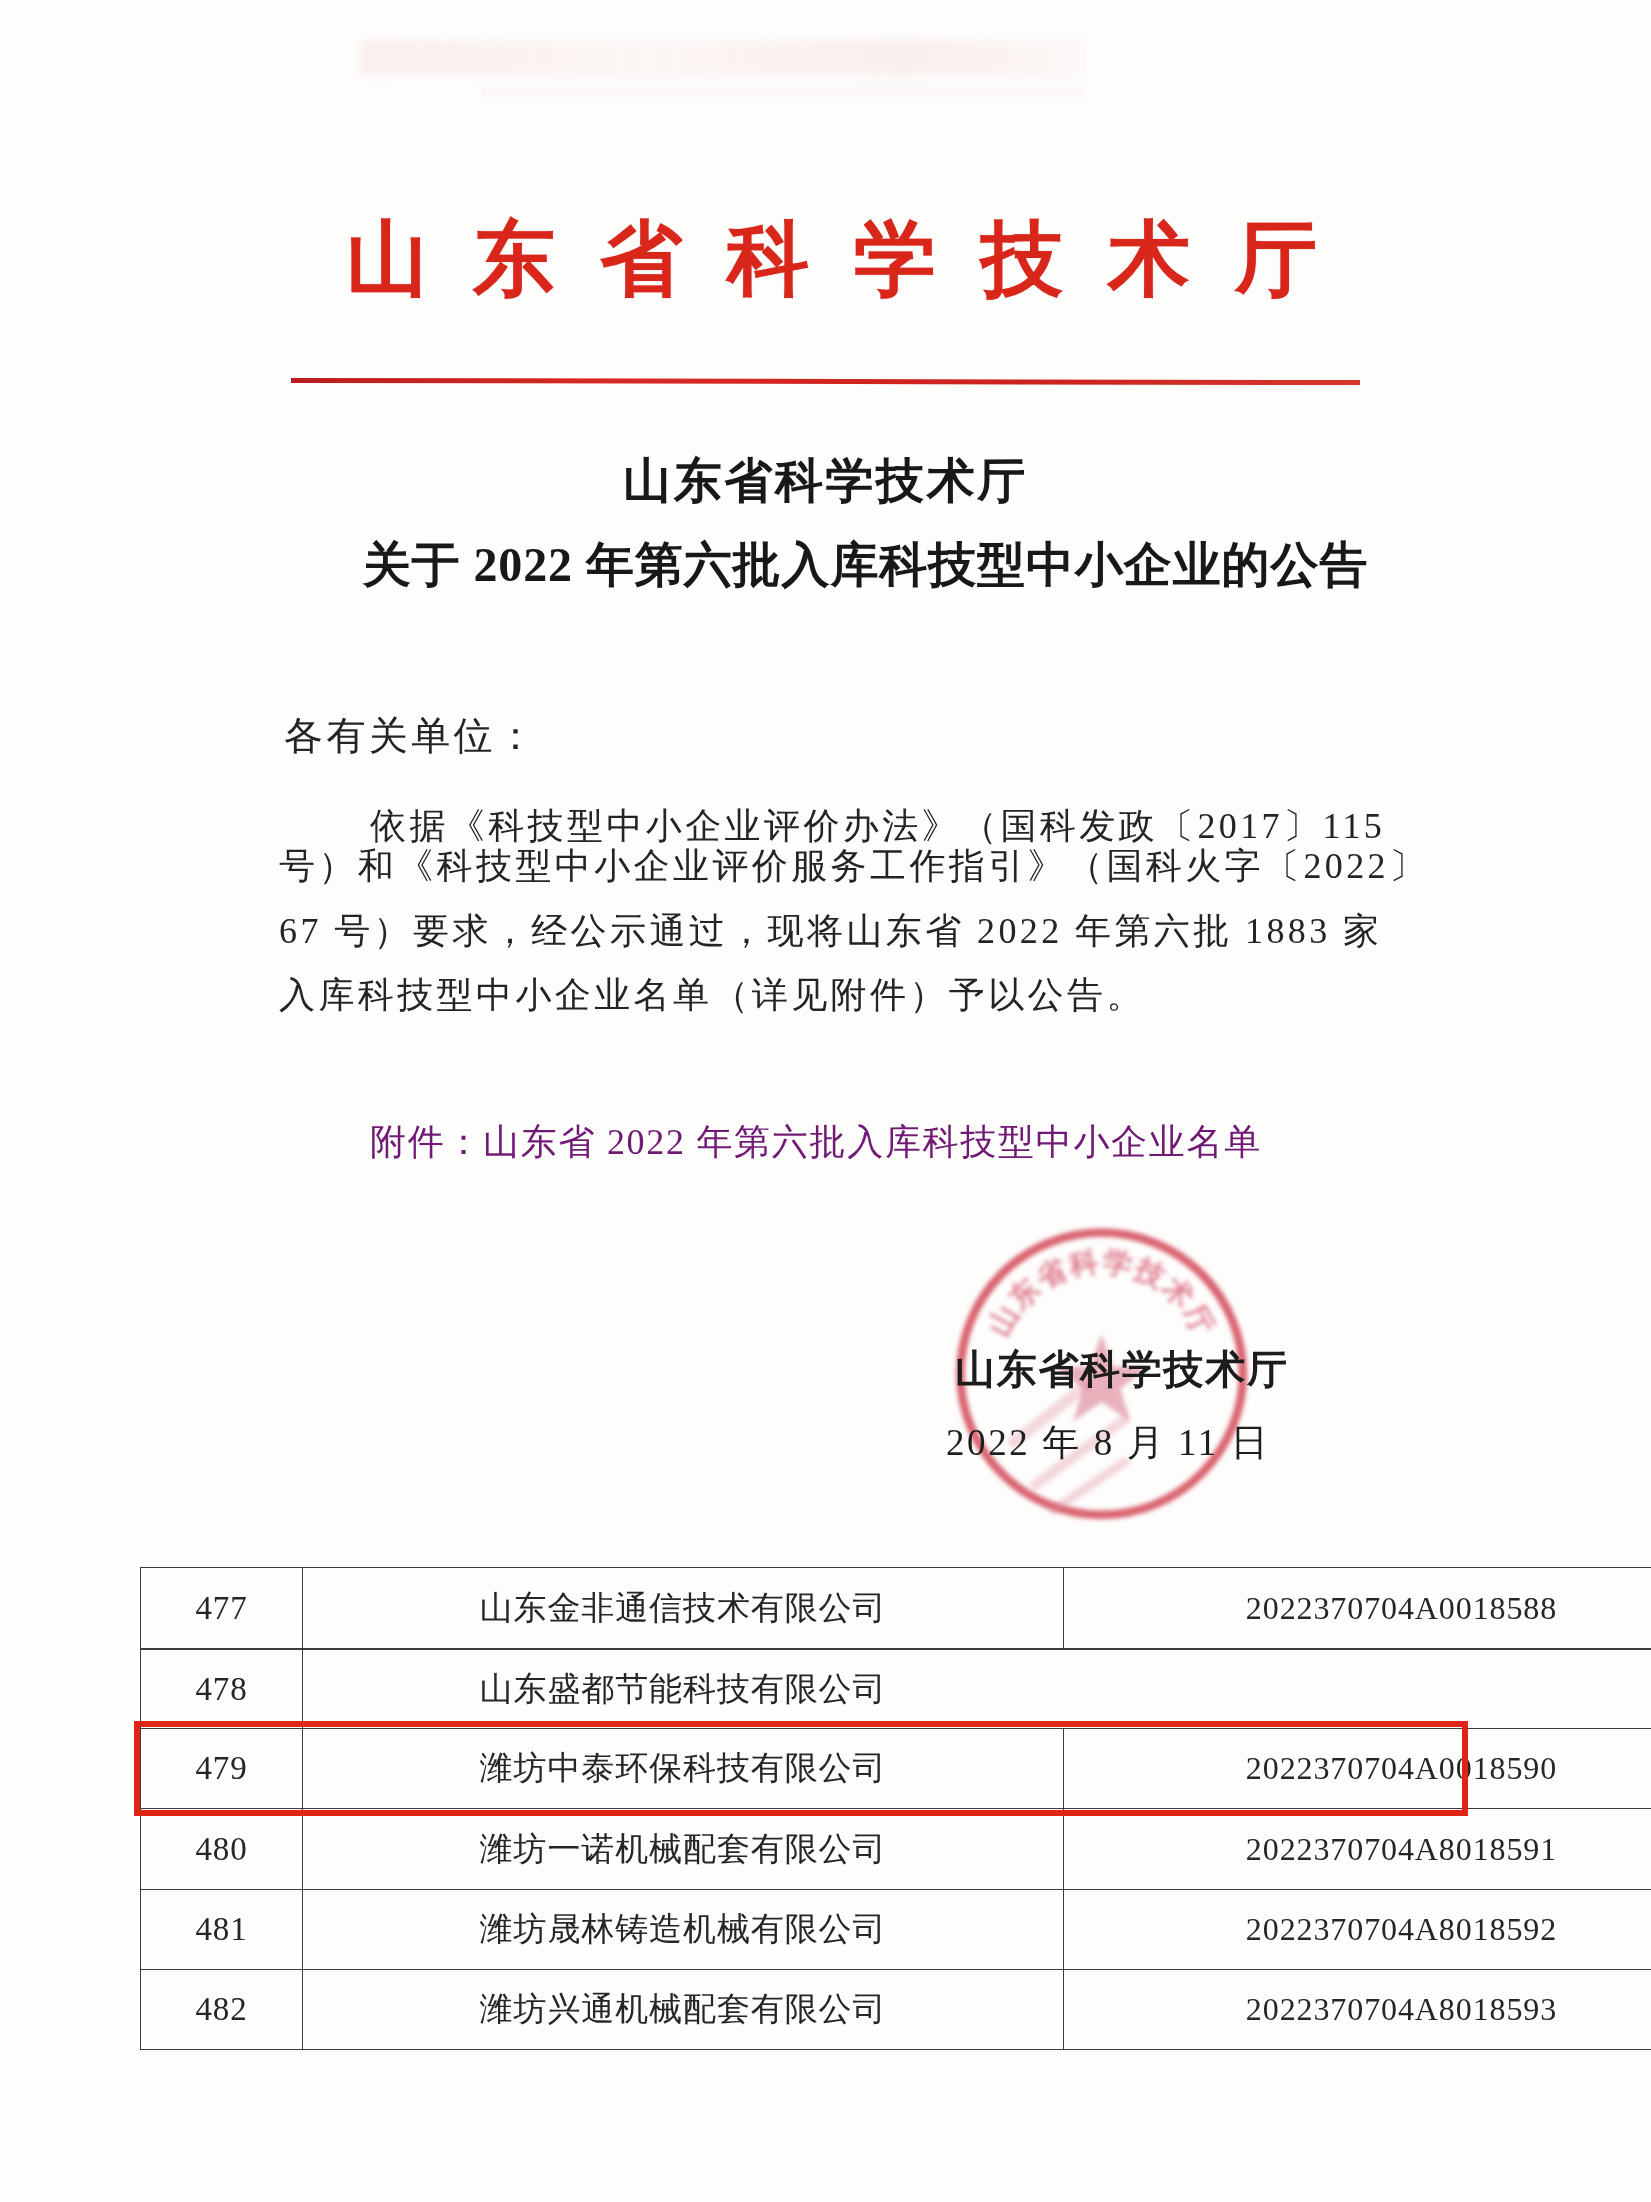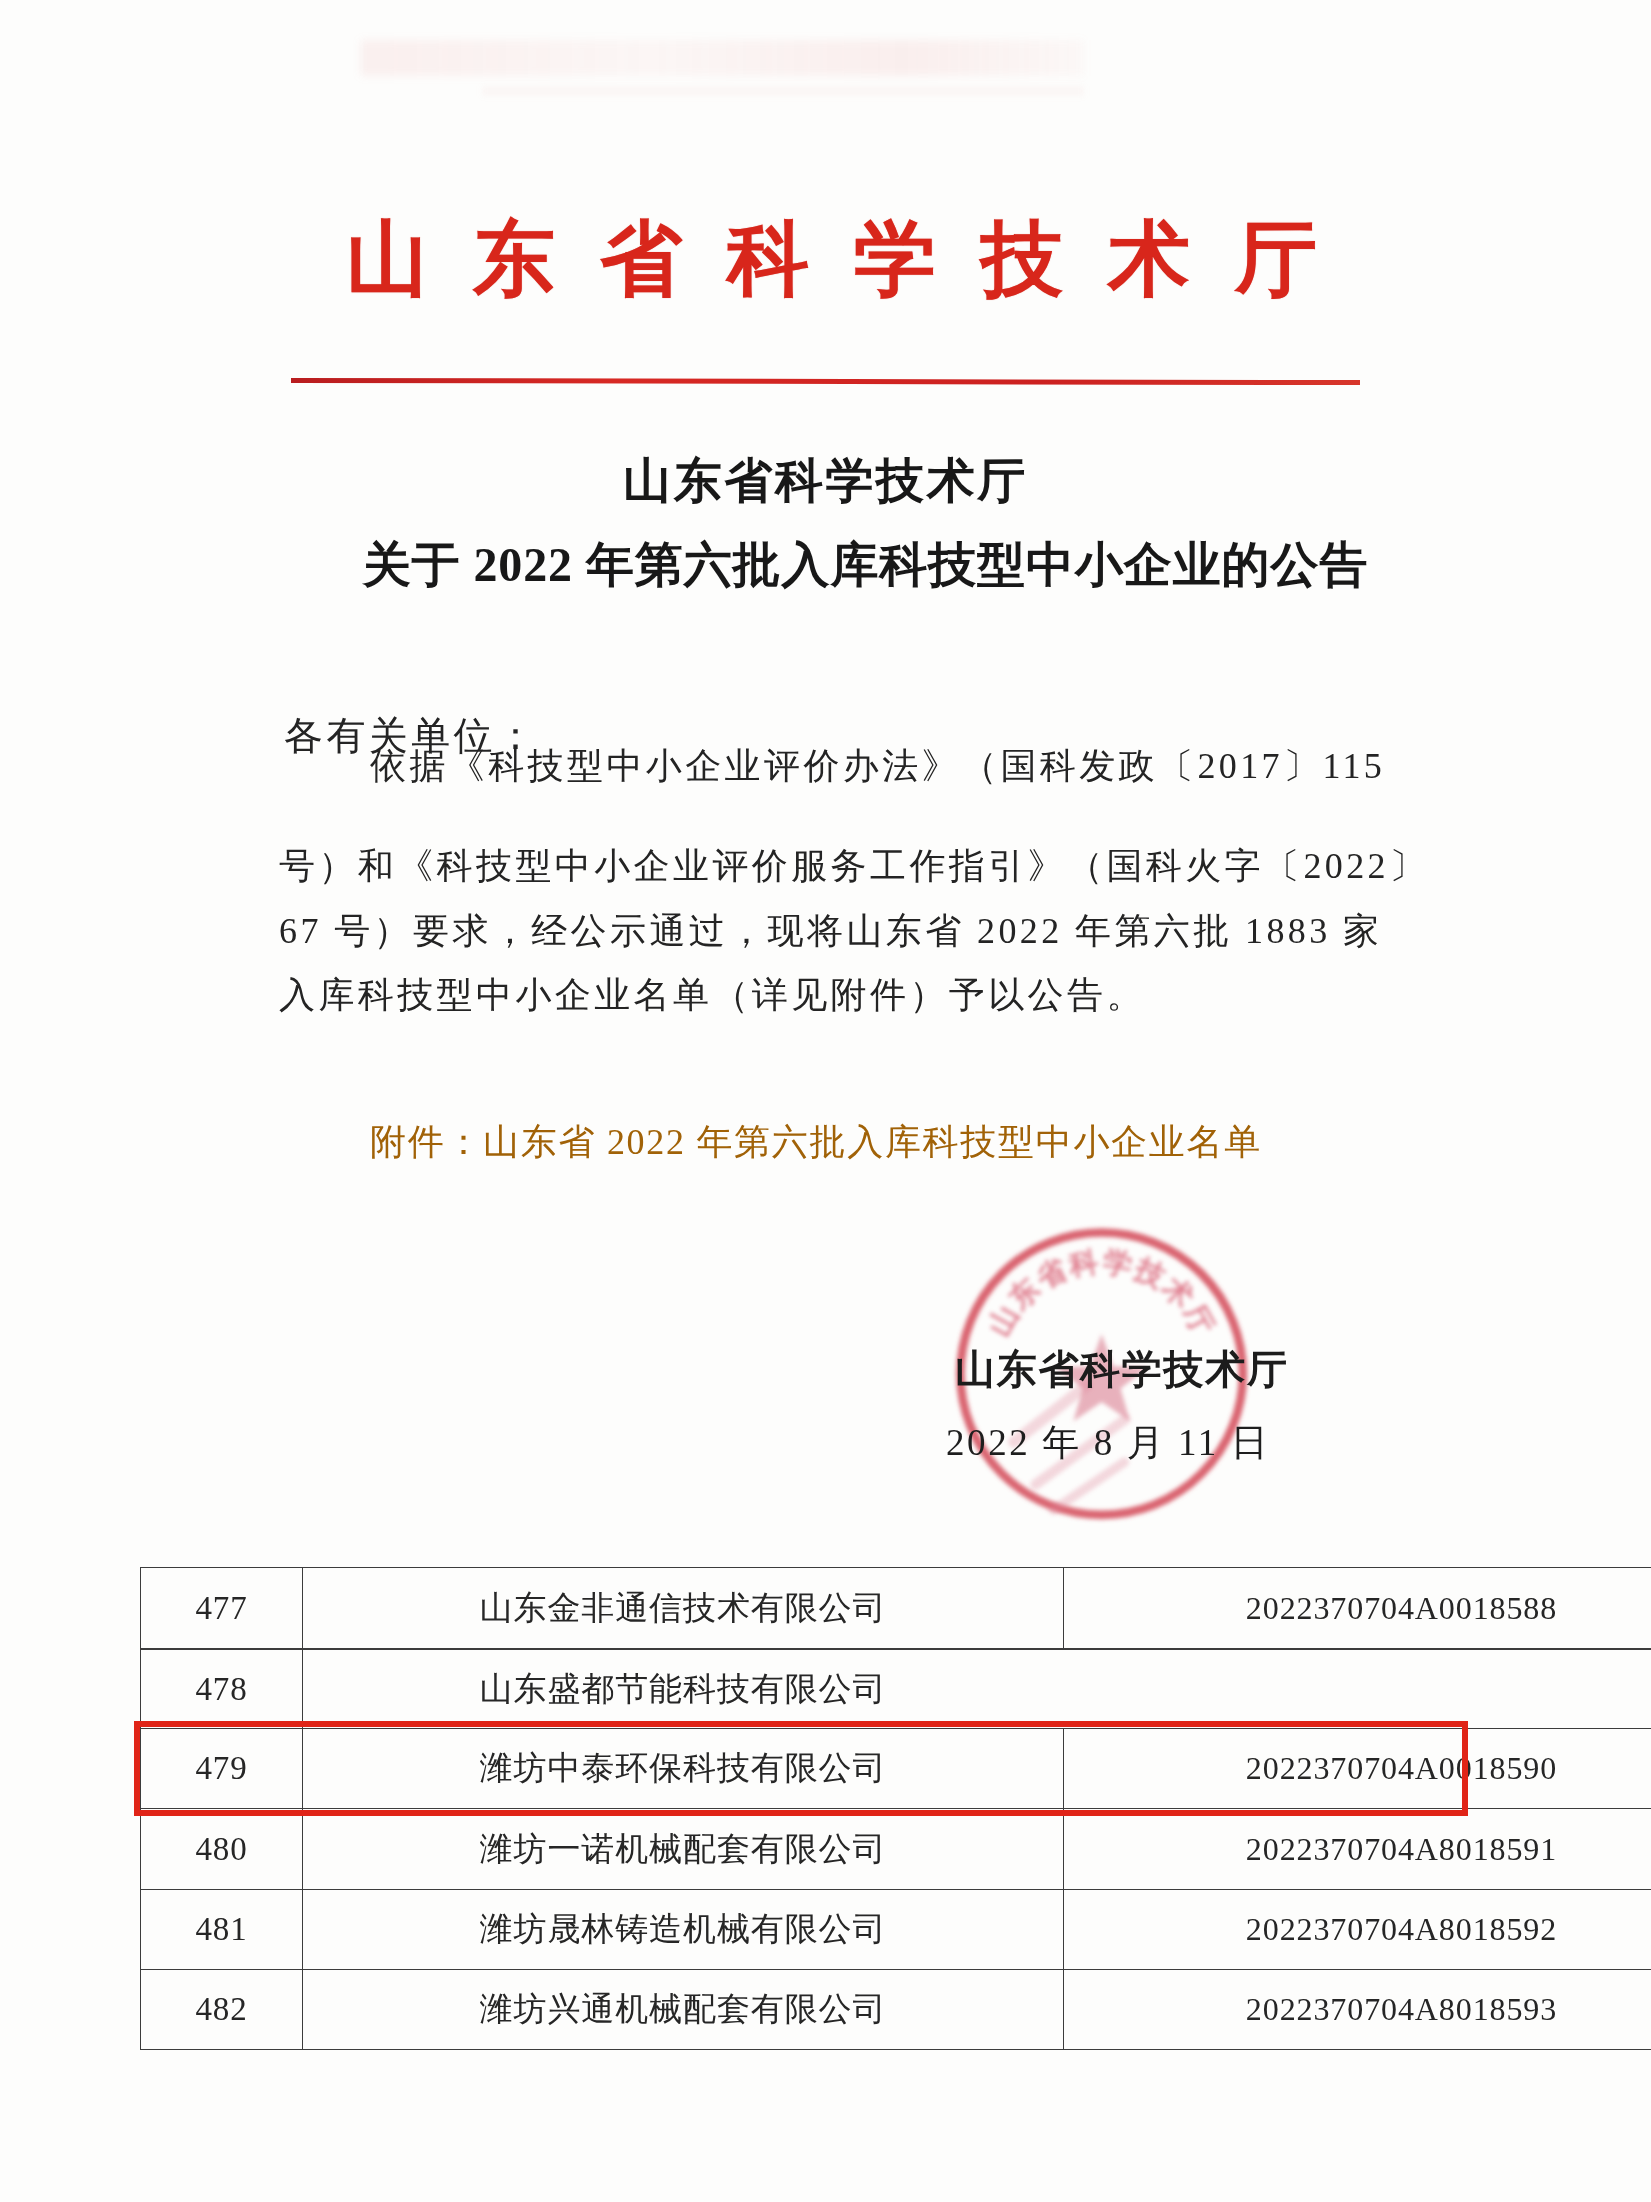--- a/index.html
+++ b/index.html
@@ -53,28 +53,28 @@
   .salutation {
     position:absolute; left:284px; top:709px;
     font-size:39px; letter-spacing:3.4px; color:#242424;
   }
 
   .body-line {
     position:absolute; left:279px;
     font-size:36px; letter-spacing:3.4px; white-space:nowrap; color:#242424;
   }
   .body-line.indent { left:370px; }
-  .bl0 { top:742px; }
+  .bl0 { top:802px; }
   .bl1 { top:842px; }
   .bl2 { top:907px; }
   .bl3 { top:971px; }
 
   .attachment {
     position:absolute; left:370px; top:1118px;
-    font-size:36px; letter-spacing:1.7px; color:#a16207;
+    font-size:36px; letter-spacing:1.7px; color:#701a75;
   }
 
   
   .seal-svg { position:absolute; left:938px; top:1223px; }
 
   .signer {
     position:absolute; left:955px; top:1342px;
     font-size:40px; font-weight:600; letter-spacing:1.7px; color:#1c1c1c;
     white-space:nowrap;
   }

